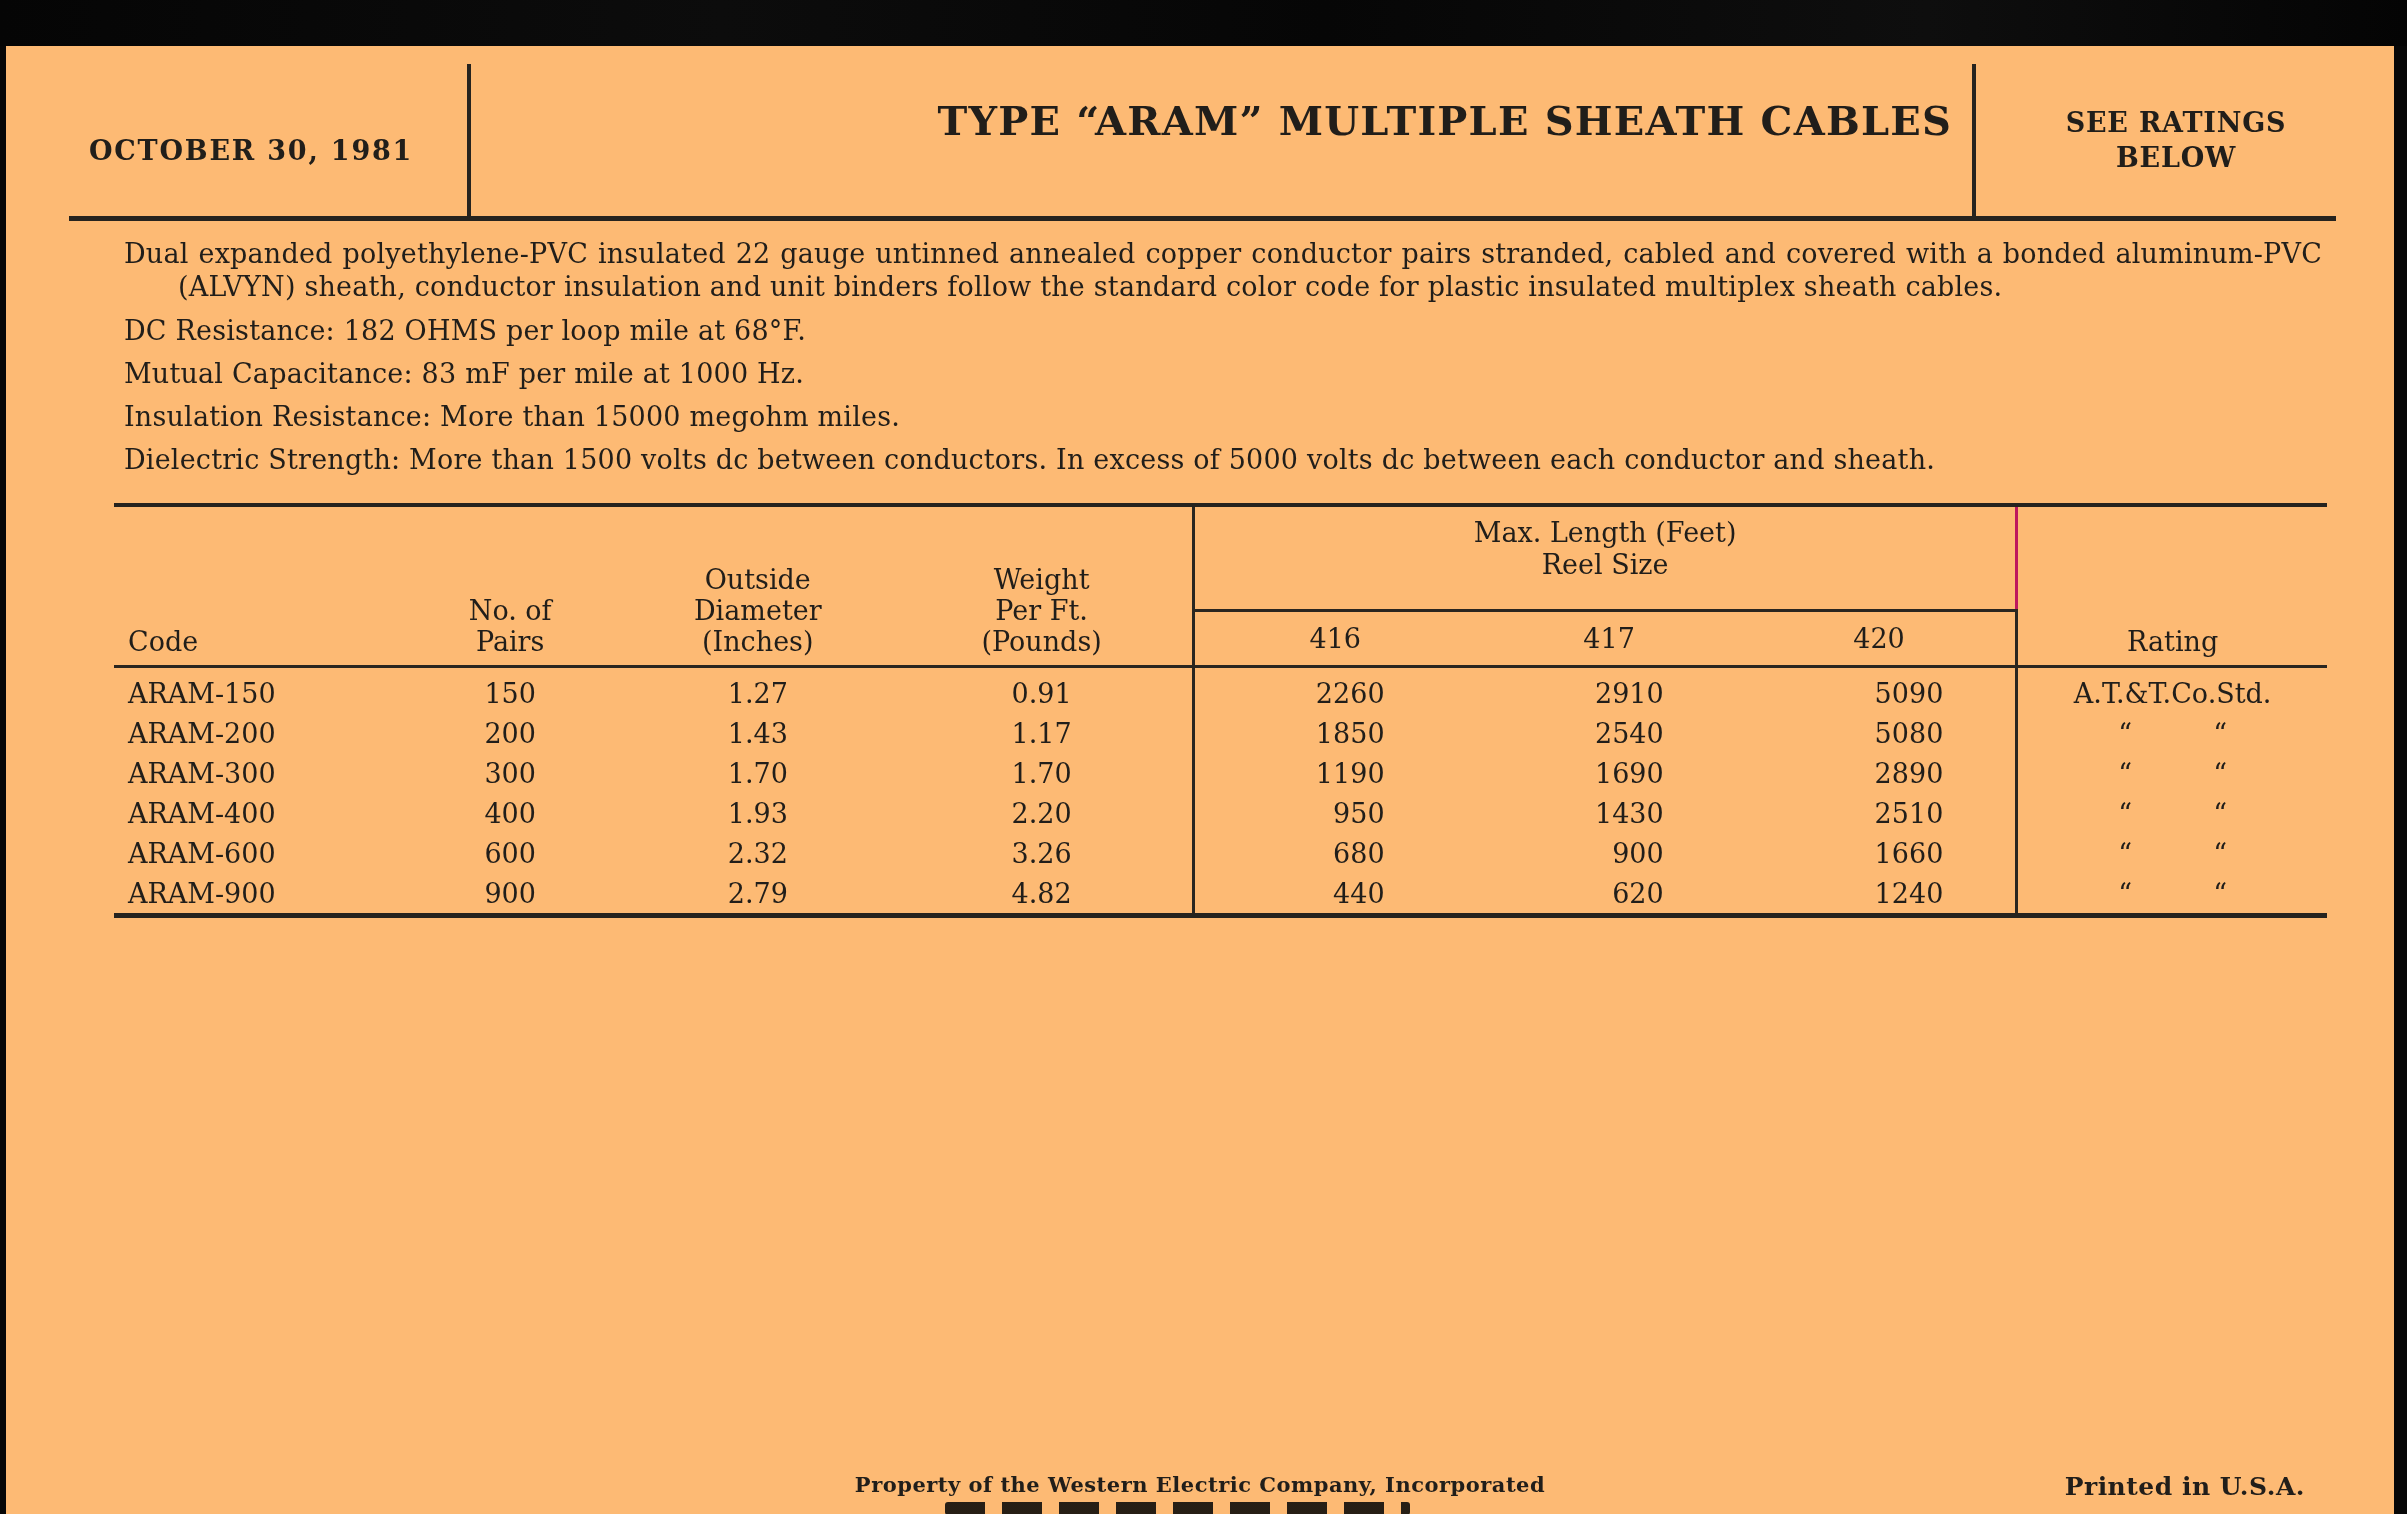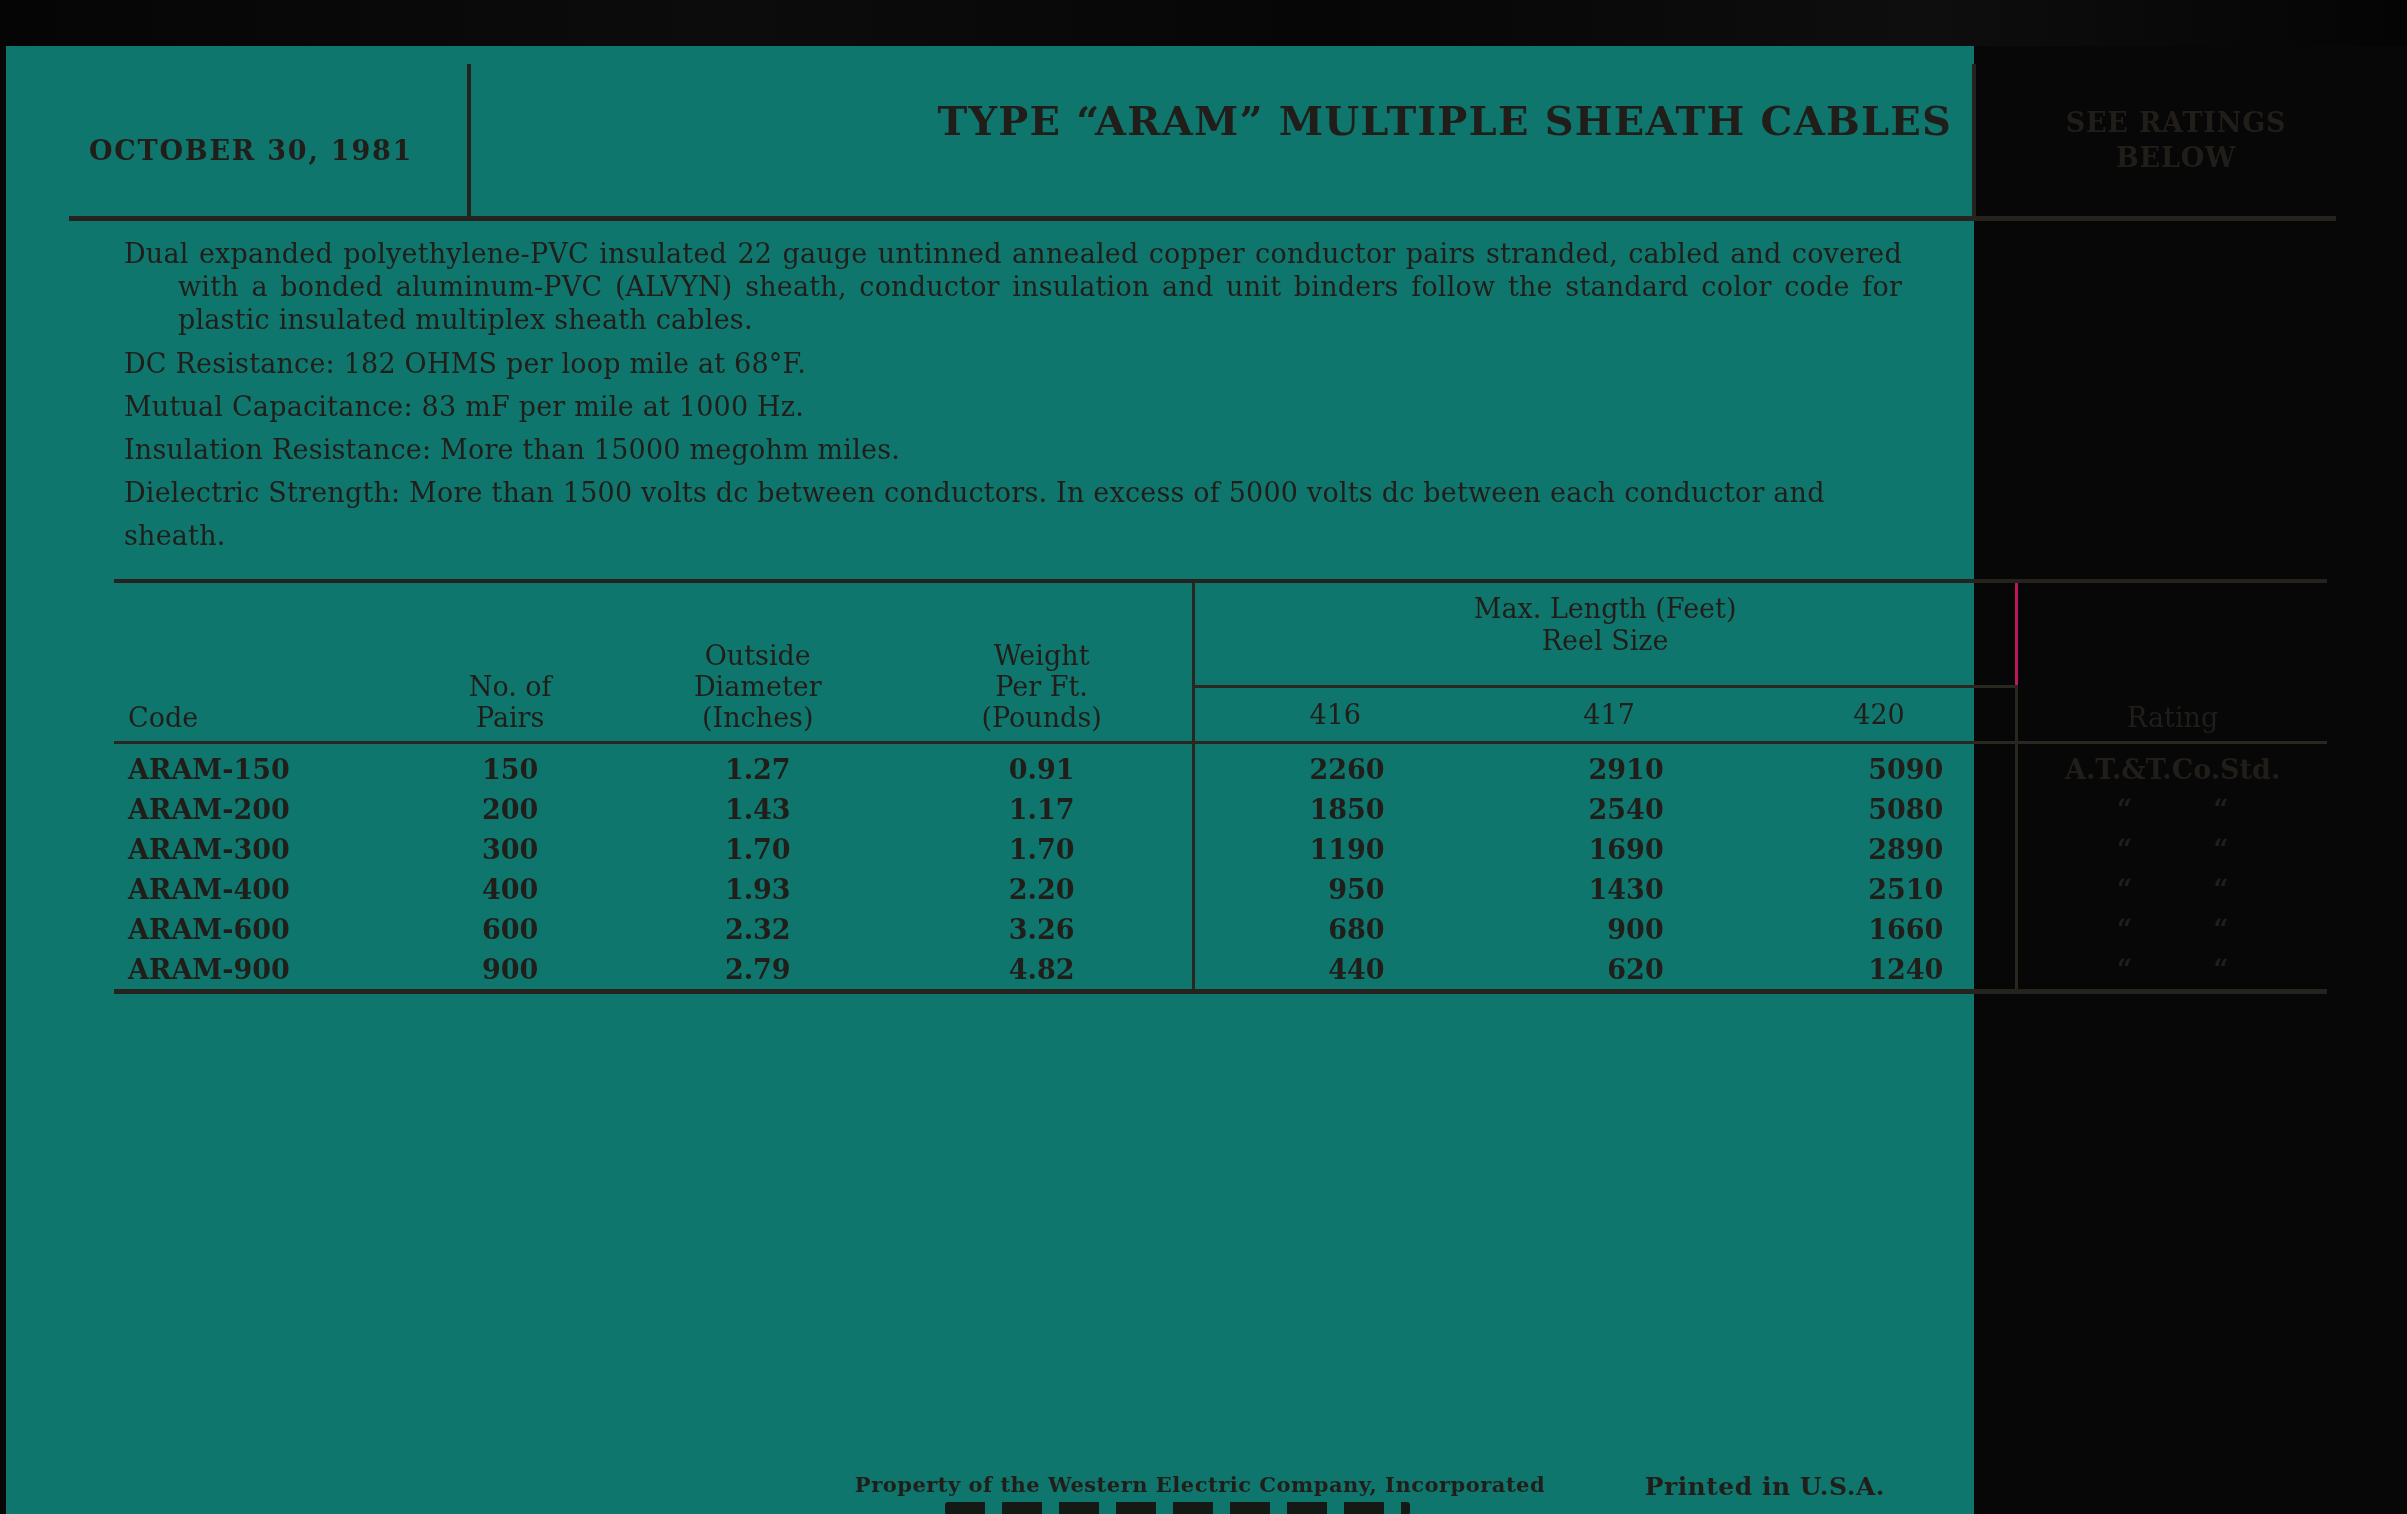--- a/index.html
+++ b/index.html
@@ -10,22 +10,22 @@
     overflow: hidden;
     font-family: "DejaVu Serif", "Liberation Serif", serif;
     color: #211e1a;
   }
   .scan-band-top {
     position: absolute; left: 0; top: 0; width: 2408px; height: 46px;
     background: linear-gradient(90deg, #050505 0%, #0c0c0c 30%, #060606 55%, #0e0e0e 80%, #040404 100%);
   }
   .page {
     position: absolute; left: 6px; top: 46px;
-    width: 1968px; height: 1469px;
-    background: #0f766e;
+    width: 2388px; height: 1469px;
+    background: #fdba74;
   }
 
   
   .masthead { position: relative; height: 175px; }
   .date-stamp {
     position: absolute; left: 83px; top: 89px;
     font-size: 27px; font-weight: 700; letter-spacing: 1.8px;
   }
   .vline { position: absolute; top: 18px; width: 4px; height: 152px; background: #26231e; }
   .vline-left  { left: 461px; }
@@ -73,21 +73,21 @@
   .group-header {
     height: 91px; vertical-align: top; padding-top: 10px;
     text-align: center; line-height: 32px;
     border-left: 3px solid #2a2620; border-right: 3px solid #be185d;
   }
   .reel-th { height: 51px; text-align: center; vertical-align: middle; }
   .reel-th-first { border-left: 3px solid #2a2620; }
   .reel-th-last  { border-right: 3px solid #2a2620; }
   .th-rating { border-left: 3px solid #2a2620; }
 
-  .spec-table tbody td { height: 38px; vertical-align: middle; font-weight: bold; }
+  .spec-table tbody td { height: 38px; vertical-align: middle; }
   .spec-table tbody tr:first-child td { padding-top: 6px; }
   td.col-code  { text-align: left; padding-left: 14px; }
   td.col-pairs { text-align: center; }
   td.col-outside_diameter { text-align: center; }
   td.col-weight { text-align: center; }
   td.col-reel_416 { text-align: right; padding-right: 91px; border-left: 3px solid #2a2620; }
   td.col-reel_417 { text-align: right; padding-right: 79px; }
   td.col-reel_420 { text-align: right; padding-right: 72px; }
   td.col-rating { text-align: center; border-left: 3px solid #2a2620; white-space: pre; }
 

